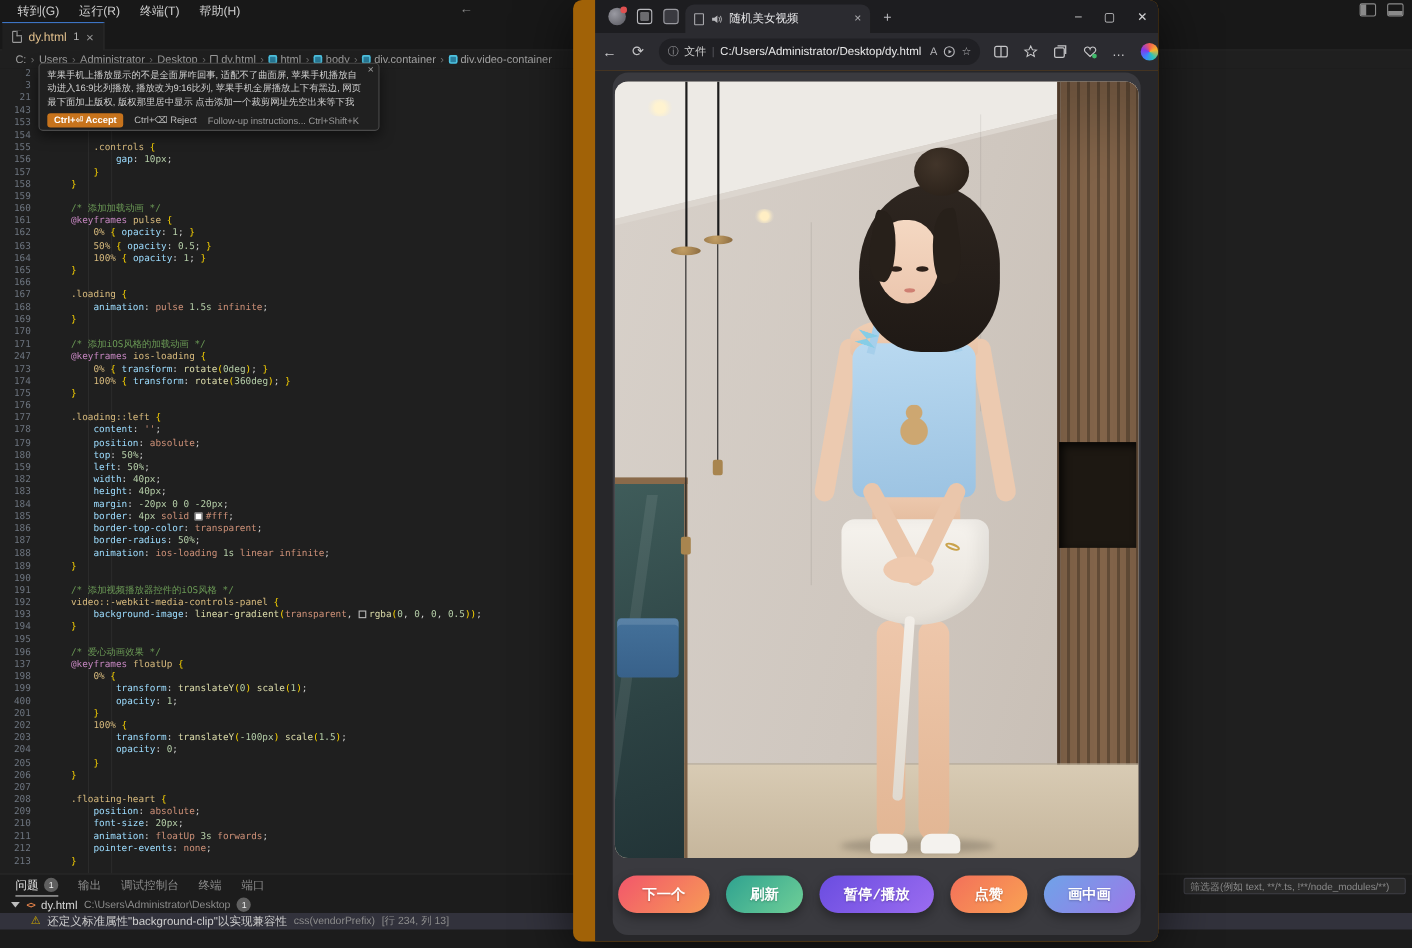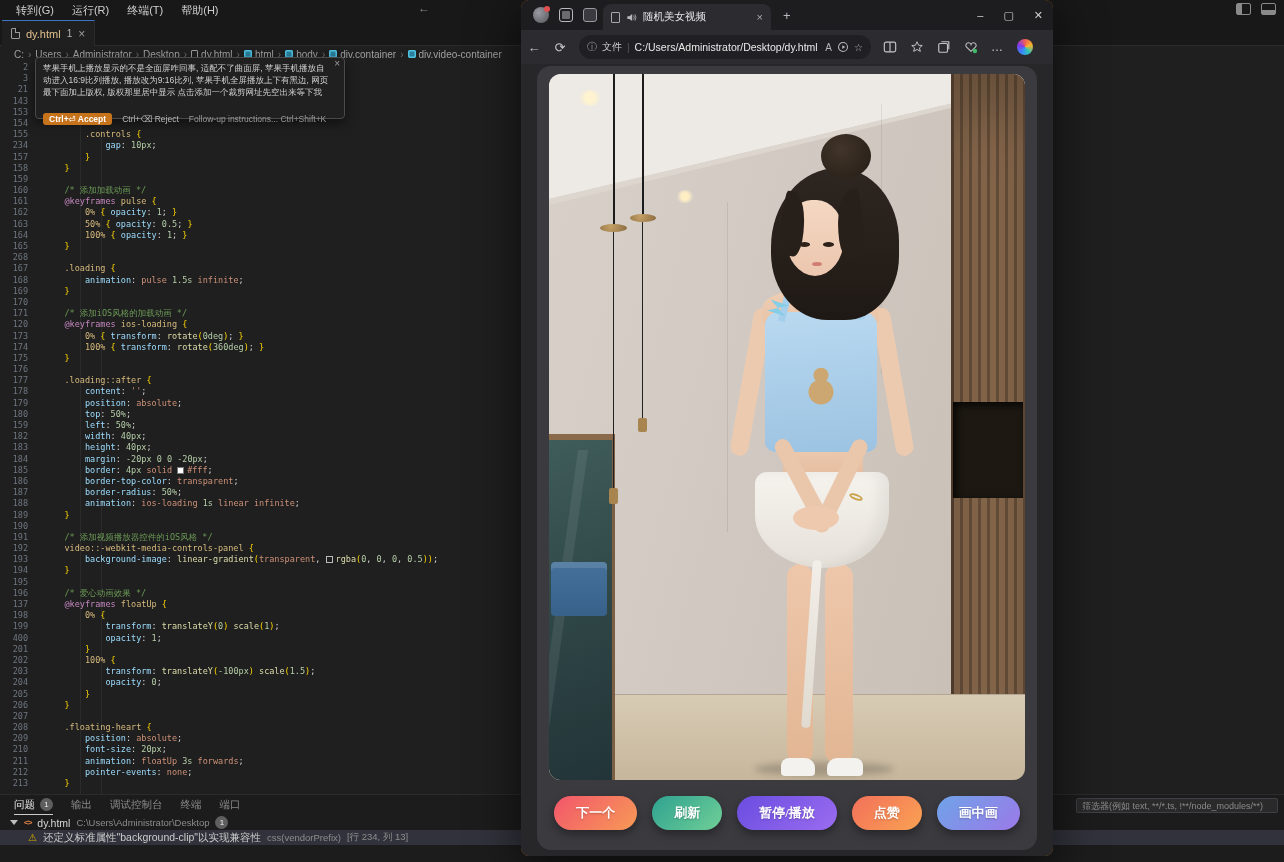--- a/index.html
+++ b/index.html
@@ -65,28 +65,28 @@
   .problem-row { display:flex; align-items:center; gap:6px; height:15px; padding-left:28px; font-size:10.5px;
     background:#32323c; }
   .warn-ico { color:#cca700; font-size:10px; }
   .dim { color:#8c8c8c; font-size:9.5px; }
 
   
   .ai-tooltip { position:absolute; left:35px; top:57px; width:310px; height:62px; background:#202020;
     border:1px solid #4a4a4a; border-radius:4px; box-shadow:0 4px 12px rgba(0,0,0,.5); z-index:30; padding:4px 14px 3px 7px; }
   .ai-text { color:#cfcfcf; font-size:8.5px; line-height:12.2px; height:37px; overflow:hidden; }
   .ai-close { position:absolute; right:4px; top:0px; color:#9a9a9a; font-size:10px; }
-  .ai-footer { display:flex; align-items:center; gap:10px; margin-top:14px; font-size:8.5px; }
+  .ai-footer { display:flex; align-items:center; gap:10px; margin-top:4px; font-size:8.5px; }
   .ai-accept { background:#c7731c; color:#fff; border-radius:3px; padding:1px 6px; font-weight:bold; }
   .ai-reject { color:#bbbbbb; }
   .ai-follow { color:#999999; }
 
   
   .edge { position:absolute; left:521px; top:0; width:532px; height:856px; background:#a16207;
-    border-radius:8px; box-shadow:0 10px 50px rgba(0,0,0,.65); z-index:10; overflow:hidden; }
+    border-radius:8px; box-shadow:0 10px 50px rgba(0,0,0,.65); z-index:10; overflow:hidden;padding-left:20px; }
   .e-titlebar { position:relative; height:30px; background:#1d1d20; }
   .e-avatar { position:absolute; left:12px; top:7px; width:16px; height:16px; border-radius:50%;
     background:radial-gradient(circle at 35% 35%, #9a9aa2, #55555c); }
   .e-avatar:after { content:""; position:absolute; right:-1px; top:-1px; width:6px; height:6px; border-radius:50%; background:#e05050; }
   .e-tbico { position:absolute; top:8px; width:14px; height:14px; border:1.4px solid #b9b9bd; border-radius:3px; }
   .e-tbico.ws { left:38px; } .e-tbico.ws:before { content:""; position:absolute; inset:2px; border-radius:1px; background:#b9b9bd; opacity:.5; }
   .e-tbico.ta { left:62px; background:#3a3a40; border-color:#9a9aa0; }
   .e-tab { position:absolute; left:82px; top:4px; width:168px; height:26px; background:#2b2b30;
     border-radius:8px 8px 0 0; display:flex; align-items:center; gap:6px; padding:0 8px; }
   .e-tab .t-title { color:#e6e6e8; font-size:10.5px; flex:1; white-space:nowrap; overflow:hidden; }
@@ -204,21 +204,21 @@
     border-radius:50%; transform:rotate(20deg); }
   .f-legL { left:238px; top:490px; width:26px; height:200px; border-radius:13px;
     background:linear-gradient(180deg,#eec7ab,#e2b694); }
   .f-legR { left:276px; top:490px; width:28px; height:200px; border-radius:13px;
     background:linear-gradient(180deg,#eec7ab,#e2b694); }
   .f-shoeL { left:232px; top:684px; width:34px; height:18px; border-radius:8px 10px 4px 4px; background:#f4f2ee; }
   .f-shoeR { left:278px; top:684px; width:36px; height:18px; border-radius:10px 8px 4px 4px; background:#f4f2ee; }
 
   .btn-row { display:flex; justify-content:center; gap:15px; margin-top:16px; }
   .page-btn { height:34px; padding:0 22px; border:none; border-radius:17px; color:#fff;
-    font-size:13px; font-weight:bold; font-family:Liberation Serif, serif; box-shadow:0 4px 10px rgba(0,0,0,.35);
+    font-size:13px; font-weight:bold; font-family:Liberation Mono, monospace; box-shadow:0 4px 10px rgba(0,0,0,.35);
     text-shadow:0 1px 2px rgba(0,0,0,.25); }
   .copyright { text-align:center; margin-top:10px; font-size:10px;
     -webkit-background-clip:text; background-clip:text; -webkit-text-fill-color:transparent; opacity:.85; }
 </style>
 </head>
 <body>
 
 <div class="screen">
 
   <div class="vscode">
@@ -292,42 +292,42 @@
     <div class="vs-editor" id="vs-editor">
       <div class="iguide" style="left:80px"></div>
       <div class="iguide" style="left:101px"></div>
     <div class="code-line"><span class="ln">2</span><span class="lc"></span></div>
         <div class="code-line"><span class="ln">3</span><span class="lc"></span></div>
         <div class="code-line"><span class="ln">21</span><span class="lc"></span></div>
         <div class="code-line"><span class="ln">143</span><span class="lc"></span></div>
         <div class="code-line"><span class="ln">153</span><span class="lc"></span></div>
         <div class="code-line"><span class="ln">154</span><span class="lc"></span></div>
         <div class="code-line"><span class="ln">155</span><span class="lc"><span class="tk-s">        .controls </span><span class="tk-b">{</span></span></div>
-        <div class="code-line"><span class="ln">234</span><span class="lc"><span class="tk-w">            </span><span class="tk-pr">gap</span><span class="tk-w">: </span><span class="tk-n">10px</span><span class="tk-w">;</span></span></div>
+        <div class="code-line"><span class="ln">156</span><span class="lc"><span class="tk-w">            </span><span class="tk-pr">gap</span><span class="tk-w">: </span><span class="tk-n">10px</span><span class="tk-w">;</span></span></div>
         <div class="code-line"><span class="ln">157</span><span class="lc"><span class="tk-w">        </span><span class="tk-b">}</span></span></div>
         <div class="code-line"><span class="ln">158</span><span class="lc"><span class="tk-w">    </span><span class="tk-b">}</span></span></div>
         <div class="code-line"><span class="ln">159</span><span class="lc"></span></div>
         <div class="code-line"><span class="ln">160</span><span class="lc"><span class="tk-w">    </span><span class="tk-c">/* 添加加载动画 */</span></span></div>
         <div class="code-line"><span class="ln">161</span><span class="lc"><span class="tk-w">    </span><span class="tk-k">@keyframes</span><span class="tk-w"> </span><span class="tk-s">pulse </span><span class="tk-b">{</span></span></div>
         <div class="code-line"><span class="ln">162</span><span class="lc"><span class="tk-w">        </span><span class="tk-s">0% </span><span class="tk-b">{</span><span class="tk-w"> </span><span class="tk-pr">opacity</span><span class="tk-w">: </span><span class="tk-n">1</span><span class="tk-w">; </span><span class="tk-b">}</span></span></div>
         <div class="code-line"><span class="ln">163</span><span class="lc"><span class="tk-w">        </span><span class="tk-s">50% </span><span class="tk-b">{</span><span class="tk-w"> </span><span class="tk-pr">opacity</span><span class="tk-w">: </span><span class="tk-n">0.5</span><span class="tk-w">; </span><span class="tk-b">}</span></span></div>
         <div class="code-line"><span class="ln">164</span><span class="lc"><span class="tk-w">        </span><span class="tk-s">100% </span><span class="tk-b">{</span><span class="tk-w"> </span><span class="tk-pr">opacity</span><span class="tk-w">: </span><span class="tk-n">1</span><span class="tk-w">; </span><span class="tk-b">}</span></span></div>
         <div class="code-line"><span class="ln">165</span><span class="lc"><span class="tk-w">    </span><span class="tk-b">}</span></span></div>
-        <div class="code-line"><span class="ln">268</span><span class="lc"></span></div>
+        <div class="code-line"><span class="ln">166</span><span class="lc"></span></div>
         <div class="code-line"><span class="ln">167</span><span class="lc"><span class="tk-w">    </span><span class="tk-s">.loading </span><span class="tk-b">{</span></span></div>
         <div class="code-line"><span class="ln">168</span><span class="lc"><span class="tk-w">        </span><span class="tk-pr">animation</span><span class="tk-w">: </span><span class="tk-v">pulse</span><span class="tk-w"> </span><span class="tk-n">1.5s</span><span class="tk-w"> </span><span class="tk-v">infinite</span><span class="tk-w">;</span></span></div>
         <div class="code-line"><span class="ln">169</span><span class="lc"><span class="tk-w">    </span><span class="tk-b">}</span></span></div>
         <div class="code-line"><span class="ln">170</span><span class="lc"></span></div>
         <div class="code-line"><span class="ln">171</span><span class="lc"><span class="tk-w">    </span><span class="tk-c">/* 添加iOS风格的加载动画 */</span></span></div>
-        <div class="code-line"><span class="ln">120</span><span class="lc"><span class="tk-w">    </span><span class="tk-k">@keyframes</span><span class="tk-w"> </span><span class="tk-s">ios-loading </span><span class="tk-b">{</span></span></div>
+        <div class="code-line"><span class="ln">247</span><span class="lc"><span class="tk-w">    </span><span class="tk-k">@keyframes</span><span class="tk-w"> </span><span class="tk-s">ios-loading </span><span class="tk-b">{</span></span></div>
         <div class="code-line"><span class="ln">173</span><span class="lc"><span class="tk-w">        </span><span class="tk-s">0% </span><span class="tk-b">{</span><span class="tk-w"> </span><span class="tk-pr">transform</span><span class="tk-w">: </span><span class="tk-f">rotate</span><span class="tk-b">(</span><span class="tk-n">0deg</span><span class="tk-b">)</span><span class="tk-w">; </span><span class="tk-b">}</span></span></div>
         <div class="code-line"><span class="ln">174</span><span class="lc"><span class="tk-w">        </span><span class="tk-s">100% </span><span class="tk-b">{</span><span class="tk-w"> </span><span class="tk-pr">transform</span><span class="tk-w">: </span><span class="tk-f">rotate</span><span class="tk-b">(</span><span class="tk-n">360deg</span><span class="tk-b">)</span><span class="tk-w">; </span><span class="tk-b">}</span></span></div>
         <div class="code-line"><span class="ln">175</span><span class="lc"><span class="tk-w">    </span><span class="tk-b">}</span></span></div>
         <div class="code-line"><span class="ln">176</span><span class="lc"></span></div>
-        <div class="code-line"><span class="ln">177</span><span class="lc"><span class="tk-w">    </span><span class="tk-s">.loading::after </span><span class="tk-b">{</span></span></div>
+        <div class="code-line"><span class="ln">177</span><span class="lc"><span class="tk-w">    </span><span class="tk-s">.loading::left </span><span class="tk-b">{</span></span></div>
         <div class="code-line"><span class="ln">178</span><span class="lc"><span class="tk-w">        </span><span class="tk-pr">content</span><span class="tk-w">: </span><span class="tk-v">''</span><span class="tk-w">;</span></span></div>
         <div class="code-line"><span class="ln">179</span><span class="lc"><span class="tk-w">        </span><span class="tk-pr">position</span><span class="tk-w">: </span><span class="tk-v">absolute</span><span class="tk-w">;</span></span></div>
         <div class="code-line"><span class="ln">180</span><span class="lc"><span class="tk-w">        </span><span class="tk-pr">top</span><span class="tk-w">: </span><span class="tk-n">50%</span><span class="tk-w">;</span></span></div>
         <div class="code-line"><span class="ln">159</span><span class="lc"><span class="tk-w">        </span><span class="tk-pr">left</span><span class="tk-w">: </span><span class="tk-n">50%</span><span class="tk-w">;</span></span></div>
         <div class="code-line"><span class="ln">182</span><span class="lc"><span class="tk-w">        </span><span class="tk-pr">width</span><span class="tk-w">: </span><span class="tk-n">40px</span><span class="tk-w">;</span></span></div>
         <div class="code-line"><span class="ln">183</span><span class="lc"><span class="tk-w">        </span><span class="tk-pr">height</span><span class="tk-w">: </span><span class="tk-n">40px</span><span class="tk-w">;</span></span></div>
         <div class="code-line"><span class="ln">184</span><span class="lc"><span class="tk-w">        </span><span class="tk-pr">margin</span><span class="tk-w">: </span><span class="tk-n">-20px</span><span class="tk-w"> </span><span class="tk-n">0</span><span class="tk-w"> </span><span class="tk-n">0</span><span class="tk-w"> </span><span class="tk-n">-20px</span><span class="tk-w">;</span></span></div>
         <div class="code-line"><span class="ln">185</span><span class="lc"><span class="tk-w">        </span><span class="tk-pr">border</span><span class="tk-w">: </span><span class="tk-n">4px</span><span class="tk-w"> </span><span class="tk-v">solid</span><span class="tk-w"> </span><span class="tk-swW"></span><span class="tk-v">#fff</span><span class="tk-w">;</span></span></div>
         <div class="code-line"><span class="ln">186</span><span class="lc"><span class="tk-w">        </span><span class="tk-pr">border-top-color</span><span class="tk-w">: </span><span class="tk-v">transparent</span><span class="tk-w">;</span></span></div>
         <div class="code-line"><span class="ln">187</span><span class="lc"><span class="tk-w">        </span><span class="tk-pr">border-radius</span><span class="tk-w">: </span><span class="tk-n">50%</span><span class="tk-w">;</span></span></div>

